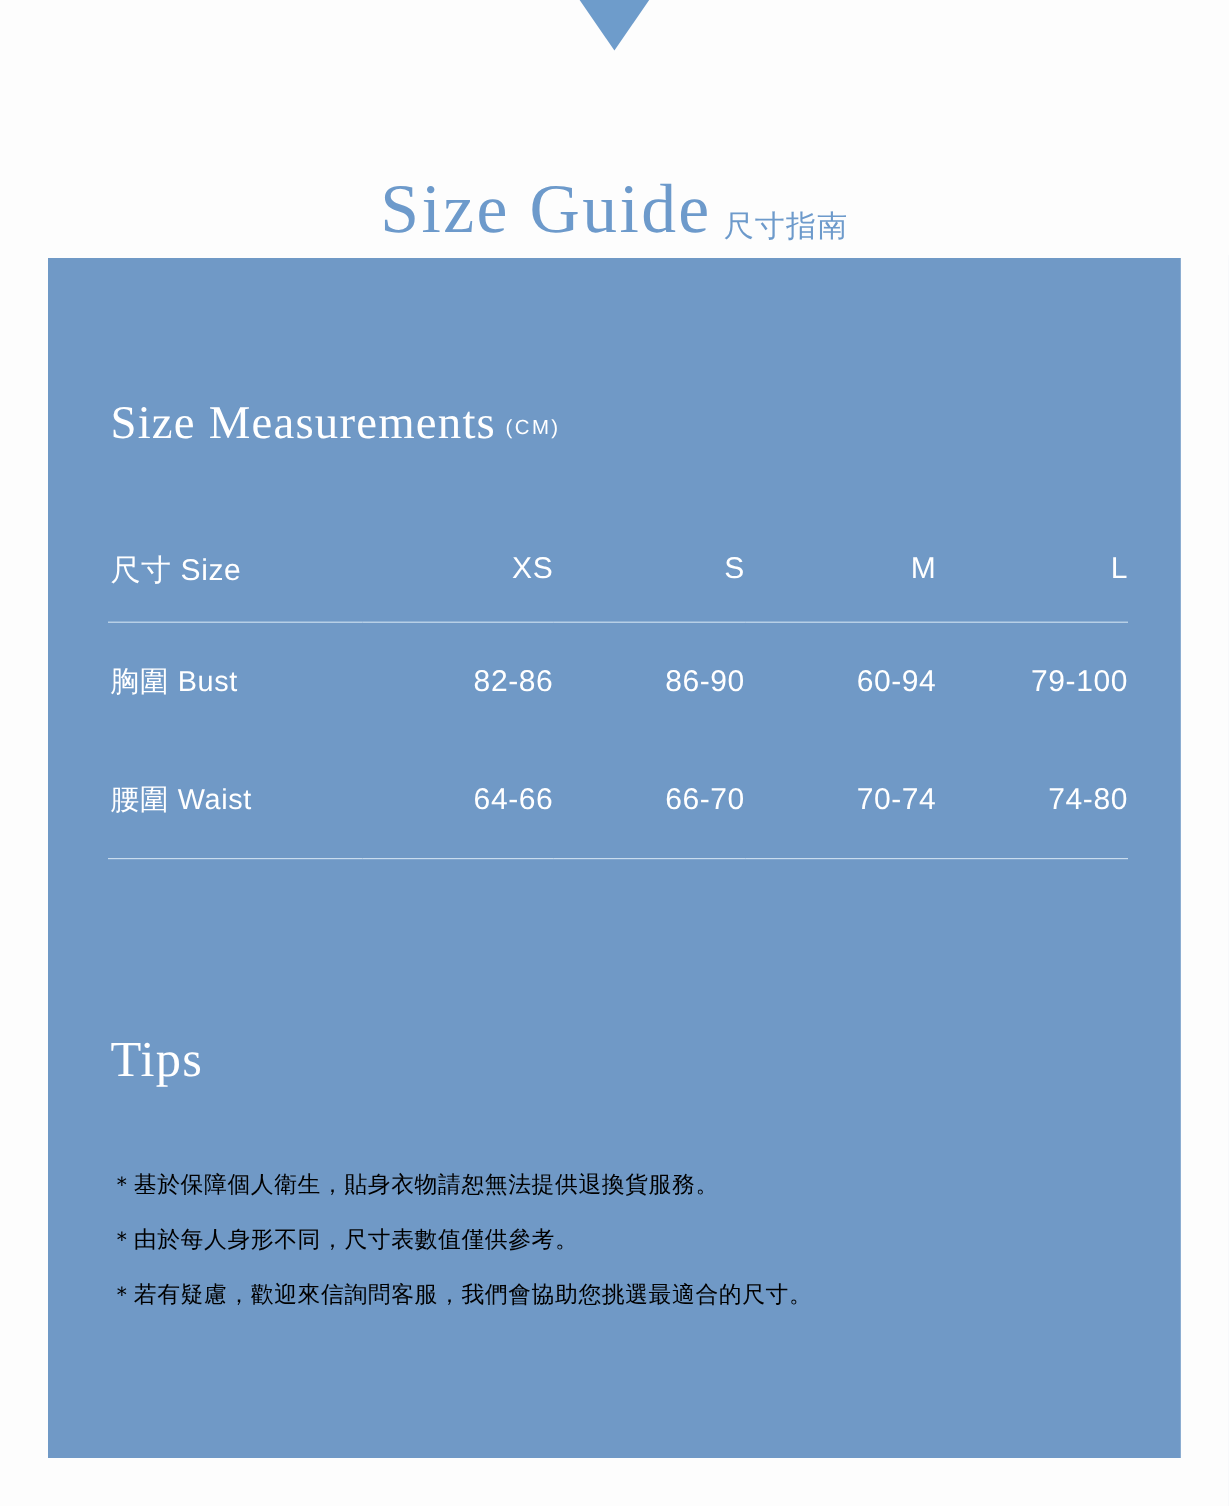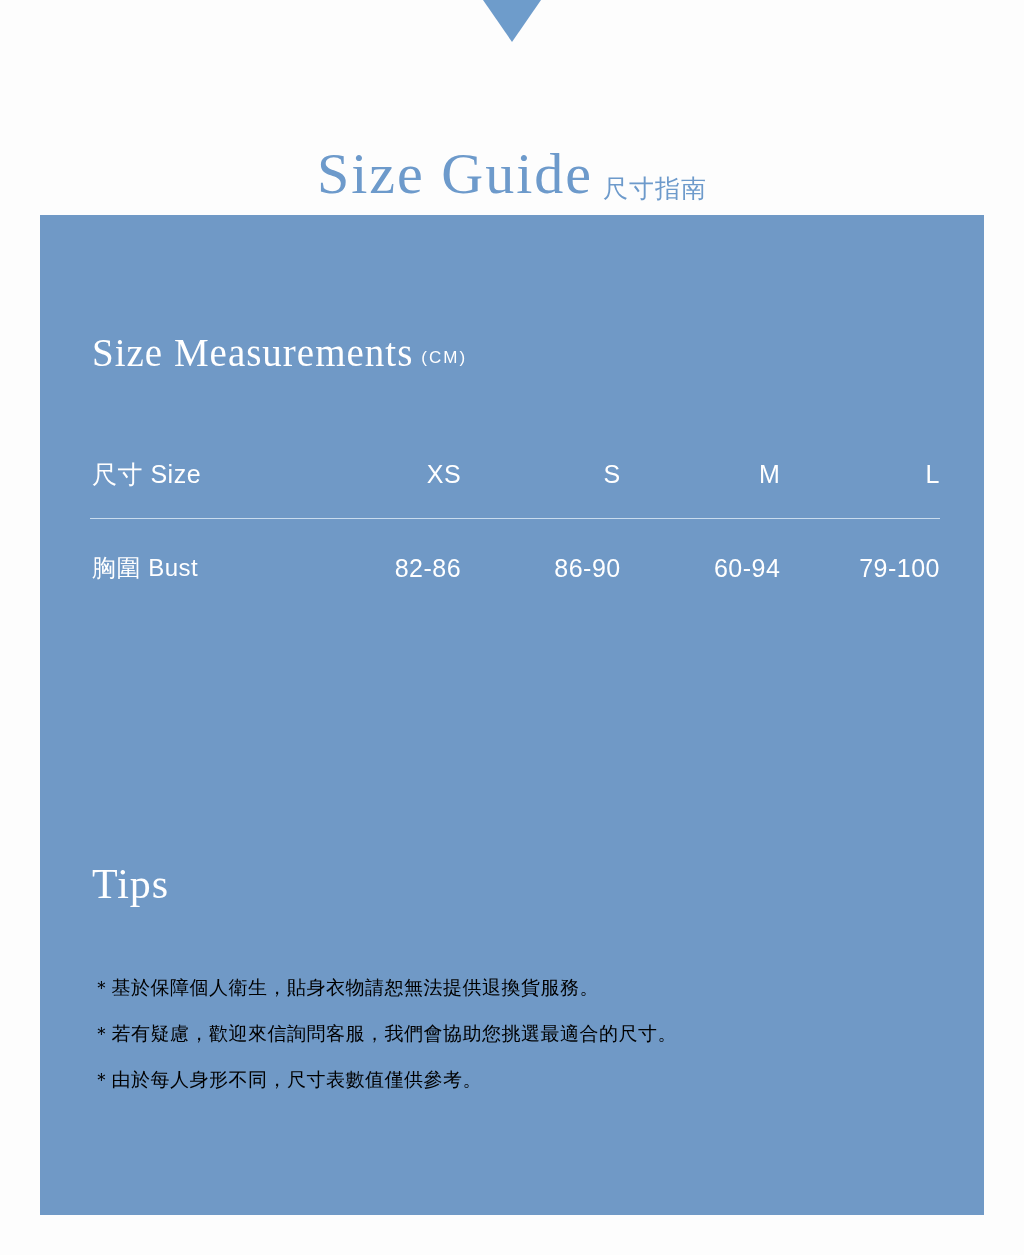--- a/index.html
+++ b/index.html
@@ -182,25 +182,32 @@
           <td class="val-cell rule-top">M</td>
           <td class="val-cell rule-top">L</td>
         </tr>
         <tr>
           <td class="label-cell">胸圍 Bust</td>
           <td class="val-cell">82-86</td>
           <td class="val-cell">86-90</td>
           <td class="val-cell">60-94</td>
           <td class="val-cell">79-100</td>
         </tr>
+        <tr>
+          <td class="label-cell rule-bottom">腰圍 Waist</td>
+          <td class="val-cell rule-bottom">64-66</td>
+          <td class="val-cell rule-bottom">66-70</td>
+          <td class="val-cell rule-bottom">70-74</td>
+          <td class="val-cell rule-bottom">74-80</td>
+        </tr>
       </tbody>
     </table>
 
     <div class="tips-heading">Tips</div>
 
     <div class="tips-list">
       <div class="tip-line">＊基於保障個人衛生，貼身衣物請恕無法提供退換貨服務。</div>
+      <div class="tip-line">＊由於每人身形不同，尺寸表數值僅供參考。</div>
       <div class="tip-line">＊若有疑慮，歡迎來信詢問客服，我們會協助您挑選最適合的尺寸。</div>
-      <div class="tip-line">＊由於每人身形不同，尺寸表數值僅供參考。</div>
     </div>
 
   </div>
 </div>
 
 </body></html>

